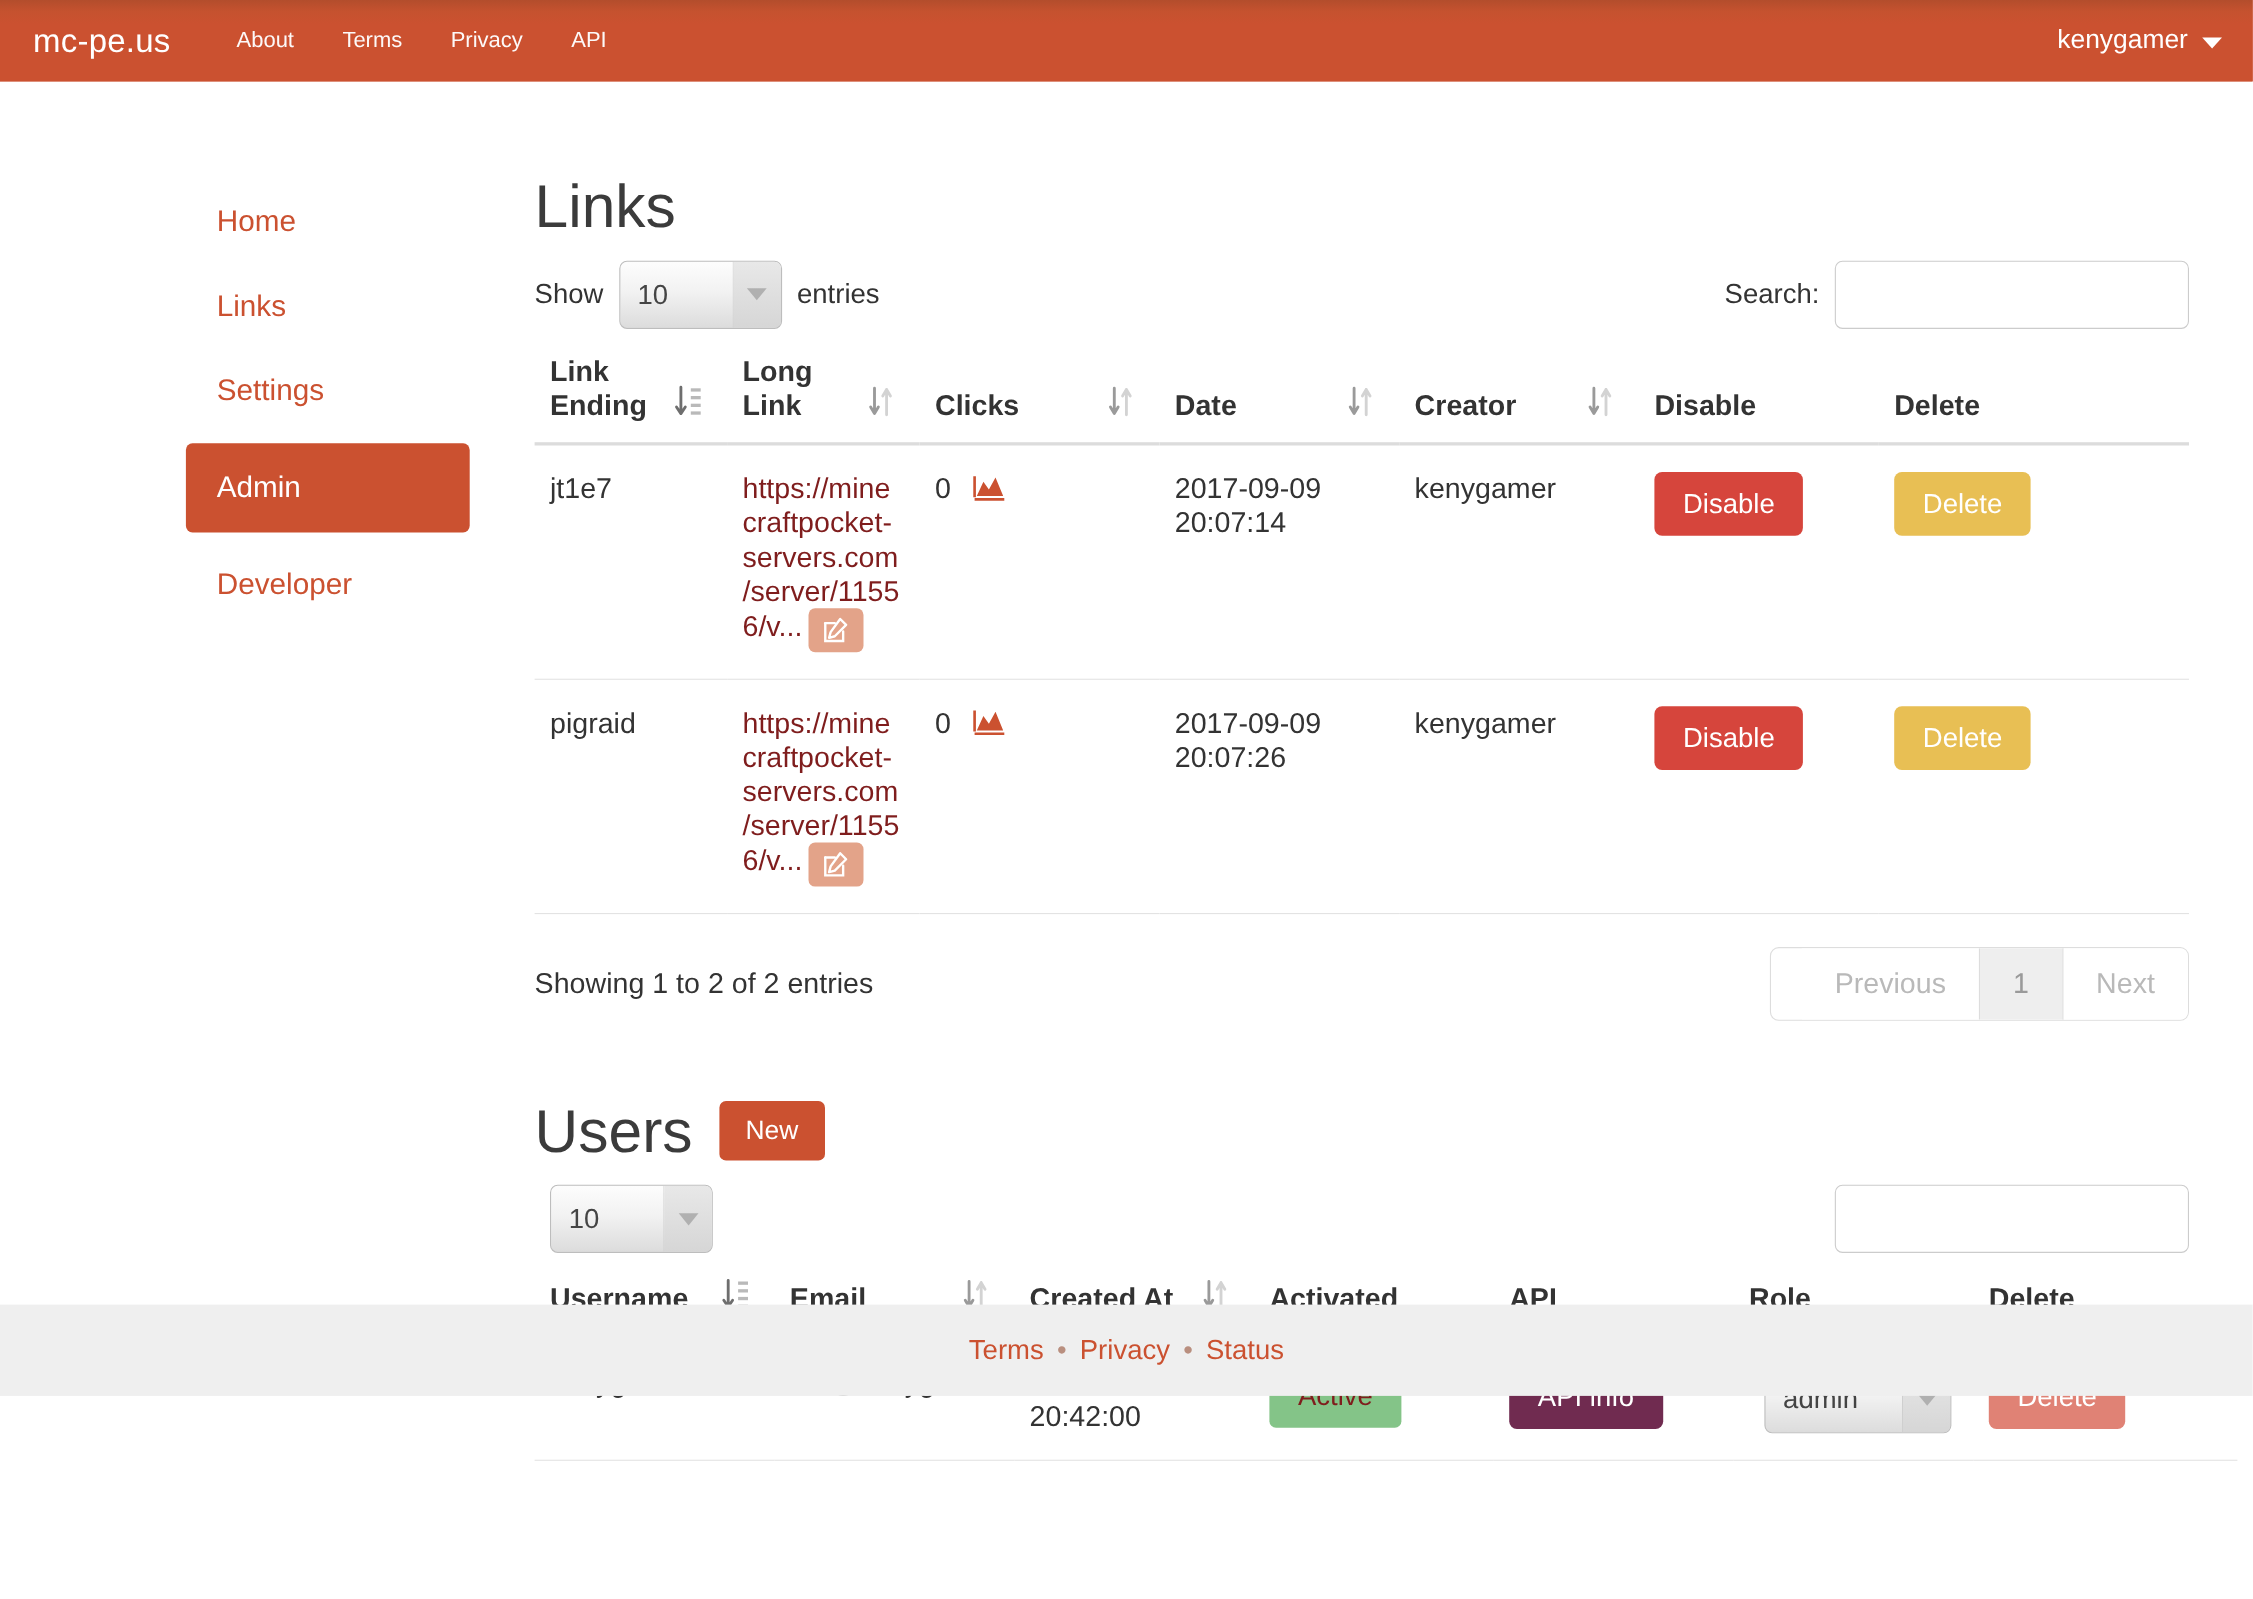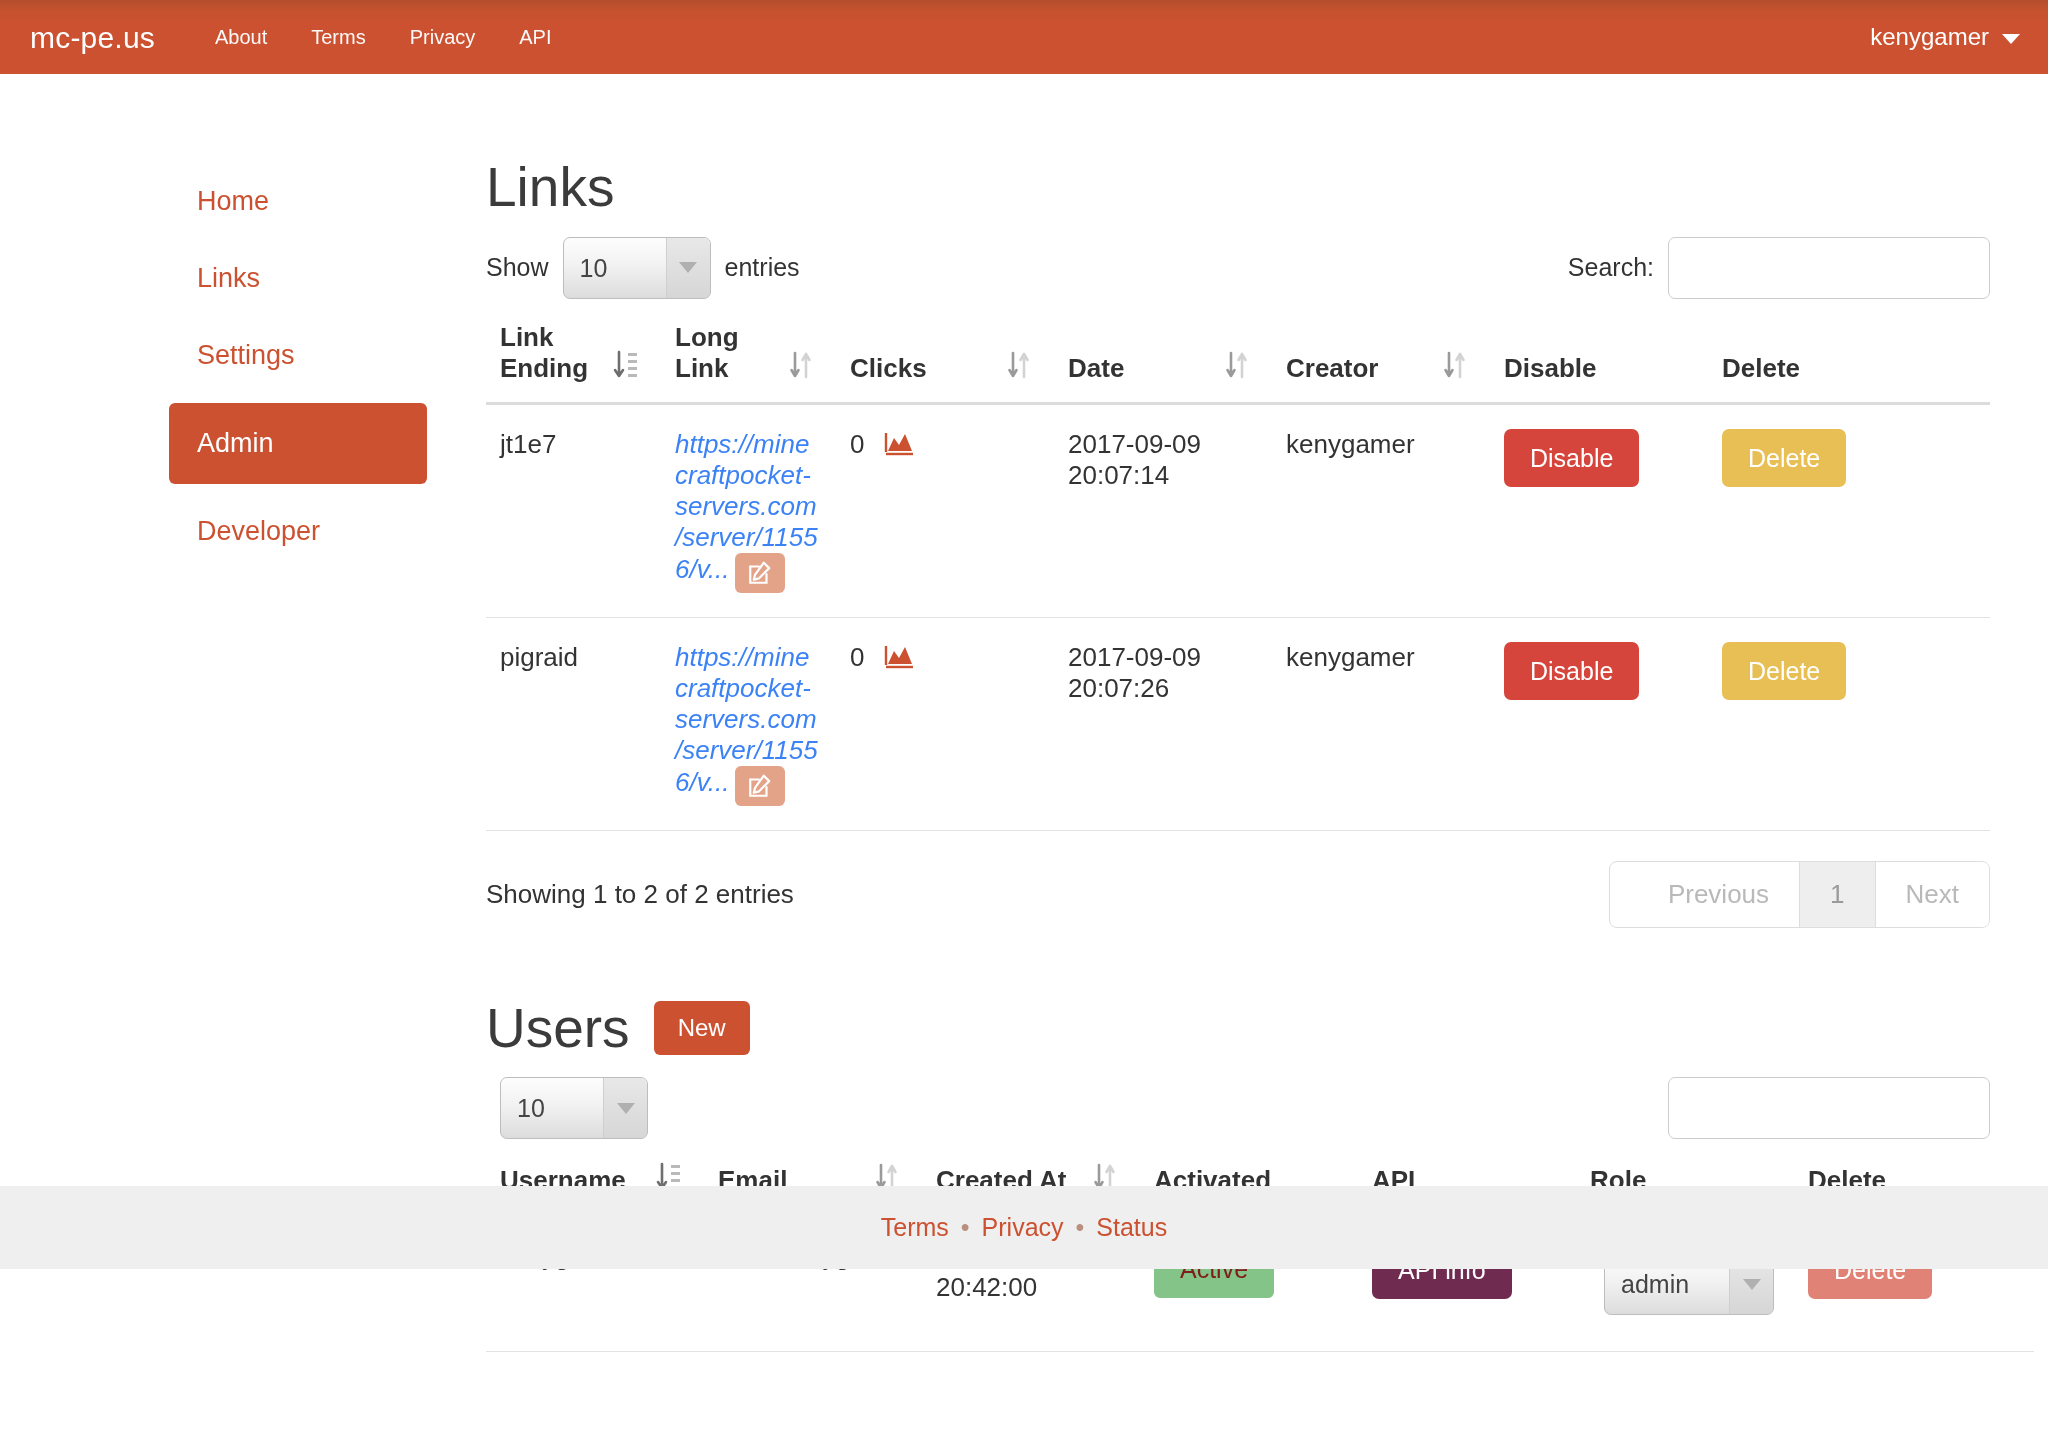--- a/index.html
+++ b/index.html
@@ -142,21 +142,21 @@
     height: 62px;
     border: 1px solid #bdbdbd;
     border-radius: 7px;
     background: linear-gradient(to bottom, #fdfdfd 0%, #f2f2f2 45%, #dcdcdc 100%);
     font-size: 25px;
     font-family: "Liberation Sans", sans-serif;
     color: #444;
     padding-left: 16px;
     position: relative;
   }
-  .sel-wrap { position: relative; display: inline-block; margin: 12px 14px; }
+  .sel-wrap { position: relative; display: inline-block; margin: 0 14px; }
   .sel-wrap .sel { margin: 0; }
   .sel-arrow {
     position: absolute;
     top: 1px; right: 1px;
     width: 44px; height: 60px;
     background: linear-gradient(to bottom, #e8e8e8 0%, #d6d6d6 100%);
     border-left: 1px solid #cfcfcf;
     border-radius: 0 6px 6px 0;
     pointer-events: none;
     display: flex; align-items: center; justify-content: center;
@@ -202,21 +202,21 @@
     word-wrap: break-word;
     overflow-wrap: break-word;
   }
   .th-inner { display: flex; align-items: flex-end; justify-content: space-between; gap: 8px; }
   .th-label { display: block; }
 
   
   .sort-ico { flex: 0 0 auto; width: 34px; height: 34px; position: relative; display: inline-block; }
   .sort-ico svg { display: block; }
 
-  a.link { color: #3b82f6; text-decoration: none; font-style: italic; }
+  a.link { color: #7f1d1d; text-decoration: none; }
   .clicks-cell { white-space: nowrap; }
   .chart-ico { display: inline-block; margin-left: 12px; vertical-align: -3px; }
 
   .btn {
     display: inline-block;
     border: none;
     border-radius: 7px;
     color: #ffffff;
     font-size: 25px;
     padding: 14px 26px;

